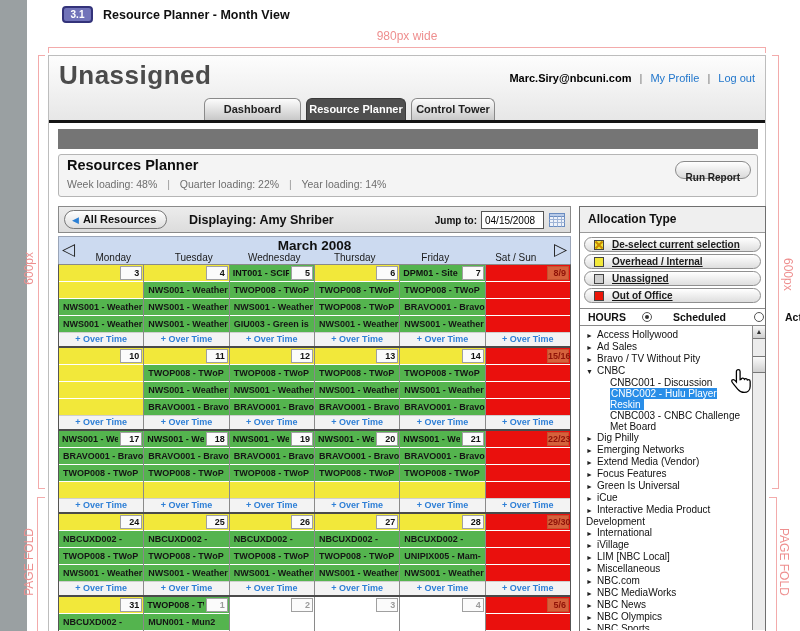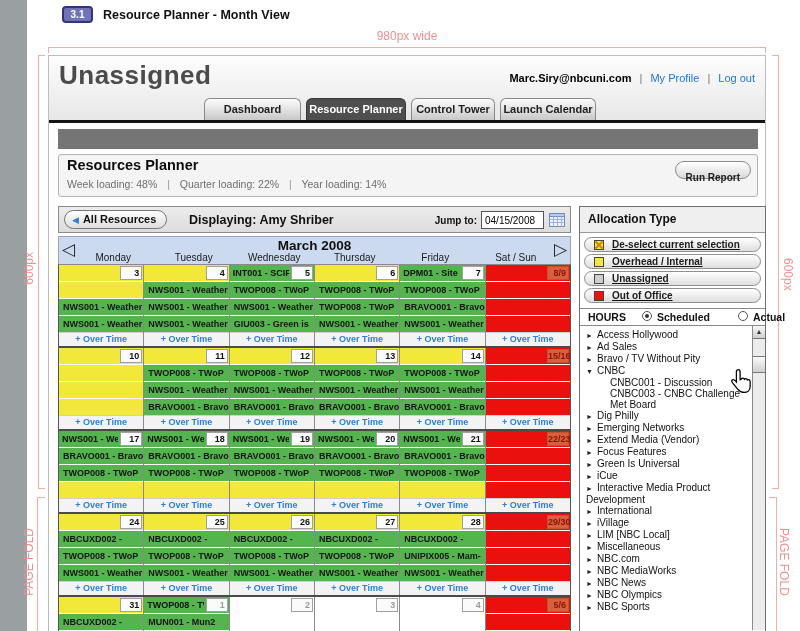--- a/index.html
+++ b/index.html
@@ -91,21 +91,21 @@
   .sw.deselect::before,.sw.deselect::after{content:"";position:absolute;left:-1px;top:3px;width:10px;height:2px;background:#c98a00;}
   .sw.deselect::before{transform:rotate(45deg);} .sw.deselect::after{transform:rotate(-45deg);}
   .sw.overhead{background:#f2e83a;}
   .sw.outofoffice{background:#ea1508;}
   .sw.unassigned{background:#cfcfcf;}
   .lblabel{margin-left:8px;font-size:10px;font-weight:bold;color:#1c1c1c;}
   #hoursbar{height:18px;border-top:1px solid #8a8a8a;border-bottom:1px solid #8a8a8a;
       display:flex;align-items:center;padding:0 8px;}
   #hours-label{font-size:10.5px;font-weight:bold;}
   #hours-opts{display:flex;margin-left:16px;}
-  .hopt{display:flex;align-items:flex-start;margin-right:28px;cursor:pointer;}
+  .hopt{display:flex;align-items:center;margin-right:28px;cursor:pointer;gap:16px;}
   .radio{width:10px;height:10px;border:1px solid #555;border-radius:50%;background:#fff;position:relative;margin-right:5px;}
   .radio.sel::after{content:"";position:absolute;left:2px;top:2px;width:4px;height:4px;border-radius:50%;background:#333;}
   .hlabel{font-size:10.5px;font-weight:bold;}
   #tree-wrap{position:relative;height:304px;overflow:hidden;}
   #tree{padding:3px 20px 0 6px;}
   .titem{font-size:10px;line-height:11px;color:#101010;cursor:pointer;}
   .tri{display:inline-block;width:11px;font-size:7px;color:#222;}
   .titem.child{padding-left:24px;}
   .tlabel.sel{background:#2a8ee8;color:#fff;padding:0 3px 0 1px;}
   #sbar{position:absolute;right:0;top:0;bottom:0;width:13px;background:#ececec;border-left:1px solid #8a8a8a;}
@@ -153,21 +153,20 @@
       <div id="account">
         <span class="email">Marc.Siry@nbcuni.com</span>
         <span class="sep">|</span>
         <span class="alink">My Profile</span>
         <span class="sep">|</span>
         <span class="alink">Log out</span>
       </div>
       <div class="tab" style="left:155px;width:97px;">Dashboard</div>
       <div class="tab active" style="left:257px;width:100px;">Resource Planner</div>
       <div class="tab" style="left:362px;width:84px;">Control Tower</div>
-      <div class="tab" style="left:451px;width:96px;">Launch Calendar</div>
     </div>
     <div id="blackbar"></div>
 
     <div id="graybar"></div>
 
     <div id="panel">
       <div id="panel-title">Resources Planner</div>
       <div id="panel-stats">
         <span>Week loading: 48%</span>
         <span class="sep">|</span>
@@ -615,20 +614,21 @@
             </span>
           </span>
       </div>
       <div id="tree-wrap">
         <div id="tree">
             <div class="titem"><span class="tri">►</span><span class="tlabel">Access Hollywood</span></div>
             <div class="titem"><span class="tri">►</span><span class="tlabel">Ad Sales</span></div>
             <div class="titem"><span class="tri">►</span><span class="tlabel">Bravo / TV Without Pity</span></div>
             <div class="titem"><span class="tri">▼</span><span class="tlabel">CNBC</span></div>
             <div class="titem child"><span class="tlabel">CNBC001 - Discussion</span></div>
+            <div class="titem child"><span class="tlabel sel">CNBC002 - Hulu Player Reskin</span></div>
             <div class="titem child"><span class="tlabel">CNBC003 - CNBC Challenge Met Board</span></div>
             <div class="titem"><span class="tri">►</span><span class="tlabel">Dig Philly</span></div>
             <div class="titem"><span class="tri">►</span><span class="tlabel">Emerging Networks</span></div>
             <div class="titem"><span class="tri">►</span><span class="tlabel">Extend Media (Vendor)</span></div>
             <div class="titem"><span class="tri">►</span><span class="tlabel">Focus Features</span></div>
             <div class="titem"><span class="tri">►</span><span class="tlabel">Green Is Universal</span></div>
             <div class="titem"><span class="tri">►</span><span class="tlabel">iCue</span></div>
             <div class="titem"><span class="tri">►</span><span class="tlabel">Interactive Media Product Development</span></div>
             <div class="titem"><span class="tri">►</span><span class="tlabel">International</span></div>
             <div class="titem"><span class="tri">►</span><span class="tlabel">iVillage</span></div>

